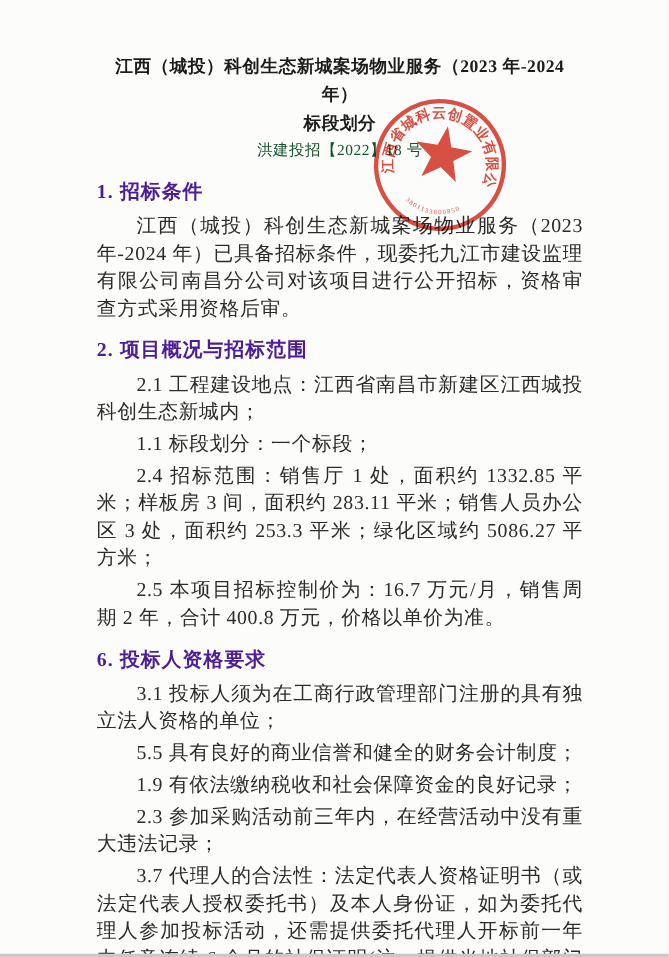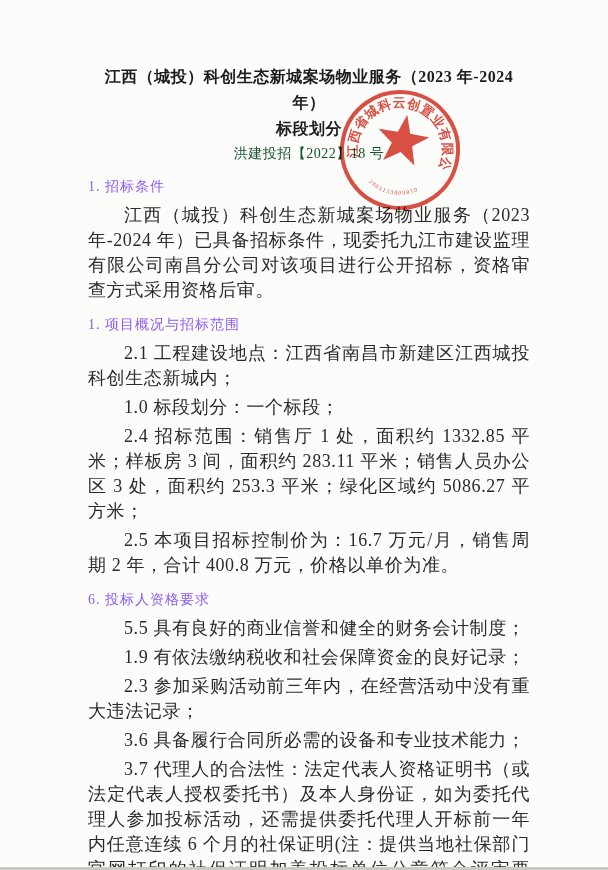--- a/index.html
+++ b/index.html
@@ -6,34 +6,34 @@
   body{
     width:608px;height:870px;overflow:hidden;
     background:#e8e8e6;
     font-family:"Liberation Serif","DejaVu Serif",serif;
   }
   .page{
     position:relative;
     width:608px;height:870px;
     background:#fcfcfa;
     box-sizing:border-box;
-    padding:64px 78px 0 88px;
+    padding:48px 78px 0 88px;
     color:#262626;
   }
   .doc-title{
     font-size:16px;font-weight:bold;line-height:26px;
     text-align:center;letter-spacing:.5px;color:#1c1c1c;
   }
   .doc-number{
     font-size:14px;text-align:center;line-height:22px;margin-top:1px;
     letter-spacing:.5px;color:#14532d;
   }
   .sec-heading{
-    font-size:14px;font-weight:normal;margin:13px 0 7px;
-    letter-spacing:1px;color:#8b5cf6;
+    font-size:18px;font-weight:bold;margin:13px 0 7px;
+    letter-spacing:1px;color:#4c1d95;
   }
   .para{
     font-size:18px;line-height:25px;margin:0 0 4px;
     text-indent:2em;text-align:justify;letter-spacing:.6px;color:#2b2b2b;
   }
   .stamp{
     position:absolute;left:337px;top:87px;width:126px;height:126px;
     transform:rotate(10deg);
     mix-blend-mode:multiply;
     opacity:.88;
@@ -52,30 +52,30 @@
 
   <div>
     <div class="doc-title">江西（城投）科创生态新城案场物业服务（2023 年-2024 年）</div>
     <div class="doc-title">标段划分</div>
     <div class="doc-number">洪建投招【2022】18 号</div>
   </div>
 
   <div id="sections">
       <h2 class="sec-heading">1. 招标条件</h2>
       <p class="para">江西（城投）科创生态新城案场物业服务（2023 年-2024 年）已具备招标条件，现委托九江市建设监理有限公司南昌分公司对该项目进行公开招标，资格审查方式采用资格后审。</p>
-      <h2 class="sec-heading">1. 项目概况与招标范围</h2>
+      <h2 class="sec-heading">2. 项目概况与招标范围</h2>
       <p class="para">2.1 工程建设地点：江西省南昌市新建区江西城投科创生态新城内；</p>
-      <p class="para">1.0 标段划分：一个标段；</p>
+      <p class="para">1.1 标段划分：一个标段；</p>
       <p class="para">2.4 招标范围：销售厅 1 处，面积约 1332.85 平米；样板房 3 间，面积约 283.11 平米；销售人员办公区 3 处，面积约 253.3 平米；绿化区域约 5086.27 平方米；</p>
       <p class="para">2.5 本项目招标控制价为：16.7 万元/月，销售周期 2 年，合计 400.8 万元，价格以单价为准。</p>
       <h2 class="sec-heading">6. 投标人资格要求</h2>
+      <p class="para">3.1 投标人须为在工商行政管理部门注册的具有独立法人资格的单位；</p>
       <p class="para">5.5 具有良好的商业信誉和健全的财务会计制度；</p>
       <p class="para">1.9 有依法缴纳税收和社会保障资金的良好记录；</p>
       <p class="para">2.3 参加采购活动前三年内，在经营活动中没有重大违法记录；</p>
-      <p class="para">3.6 具备履行合同所必需的设备和专业技术能力；</p>
       <p class="para">3.7 代理人的合法性：法定代表人资格证明书（或法定代表人授权委托书）及本人身份证，如为委托代理人参加投标活动，还需提供委托代理人开标前一年内任意连续 6 个月的社保证明(注：提供当地社保部门官网打印的社保证明加盖投标单位公章符合评审要求，但打印件上须有社保部门电子印章)；</p>
     </div>
 
   <div class="stamp">
     <svg width="126" height="126" viewBox="0 0 126 126">
       <defs>
         <path id="arcTop" d="M 22.6,77.7 A 43,43 0 1 1 103.4,77.7" fill="none"></path>
         <path id="arcBottom" d="M 20,76.1 A 45,45 0 0 0 106,76.1" fill="none"></path>
       </defs>
       <circle cx="63" cy="63" r="58" fill="none" stroke="#d6372a" stroke-width="4"></circle>

